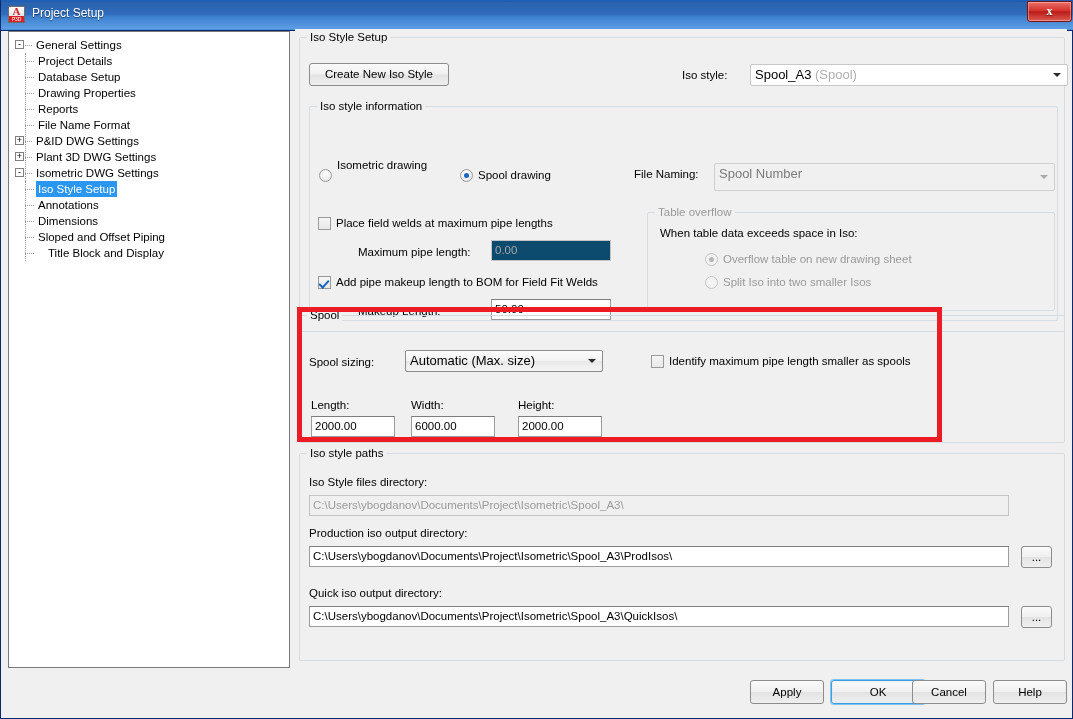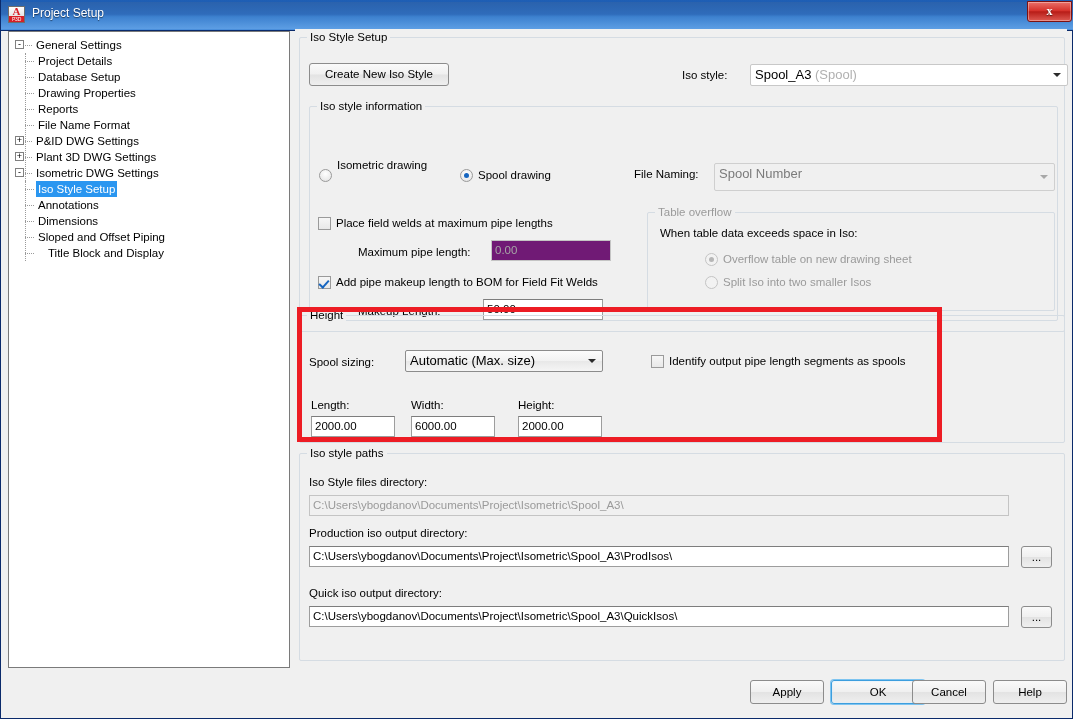--- a/index.html
+++ b/index.html
@@ -181,21 +181,21 @@
     white-space: nowrap;
     overflow: hidden;
     cursor: text;
   }
   .textbox.readonly {
     background: #f0f0f0;
     color: #9a9a9a;
     border-color: #c4c4c4;
   }
   .textbox.disabled {
-    background: #701a75;
+    background: #0c4a6e;
     color: #a6a6a6;
     border-color: #c4c4c4;
   }
 
   .combo {
     position: absolute;
     background: linear-gradient(to bottom, #fcfcfc 0%, #f2f2f2 50%, #e8e8e8 51%, #f5f5f5 100%);
     border: 1px solid #8c8c8c;
     border-radius: 2px;
     box-sizing: border-box;
@@ -400,47 +400,47 @@
         <div class="checkbox" style="left:8px; top:110px;"></div>
         <span class="lbl" style="left:26px; top:110px;">Place field welds at maximum pipe lengths</span>
 
         <span class="lbl" style="left:48px; top:139px;">Maximum pipe length:</span>
         <div class="textbox disabled" style="left:181px; top:133px; width:120px; height:21px; line-height:19px;">0.00</div>
 
         <div class="checkbox checked" style="left:8px; top:169px;"></div>
         <span class="lbl" style="left:26px; top:169px;">Add pipe makeup length to BOM for Field Fit Welds</span>
 
         <span class="lbl" style="left:48px; top:198px;">Makeup Length:</span>
-        <div class="textbox" style="left:173px; top:192px; width:120px; height:21px; line-height:19px;">50.00</div>
+        <div class="textbox" style="left:181px; top:192px; width:120px; height:21px; line-height:19px;">50.00</div>
 
         <div class="groupbox disabled" style="left:337px; top:105px; width:408px; height:99px;">
           <span class="gb-title">Table overflow</span>
 
           <span class="lbl" style="left:12px; top:14px;">When table data exceeds space in Iso:</span>
 
           <div class="radio disabled checked" style="left:57px; top:40px;"></div>
           <span class="lbl dim" style="left:75px; top:40px;">Overflow table on new drawing sheet</span>
 
           <div class="radio disabled" style="left:57px; top:63px;"></div>
           <span class="lbl dim" style="left:75px; top:63px;">Split Iso into two smaller Isos</span>
         </div>
       </div>
     </div>
 
     <div class="groupbox" style="left:4px; top:286px; width:766px; height:128px;">
-      <span class="gb-title">Height</span>
+      <span class="gb-title">Spool</span>
 
       <span class="lbl" style="left:9px; top:40px;">Spool sizing:</span>
       <div class="combo" style="left:105px; top:34px; width:198px; height:22px; line-height:20px;">
         <span>Automatic (Max. size)</span>
         <span class="arrow"></span>
       </div>
 
       <div class="checkbox" style="left:351px; top:39px;"></div>
-      <span class="lbl" style="left:369px; top:39px;">Identify output pipe length segments as spools</span>
+      <span class="lbl" style="left:369px; top:39px;">Identify maximum pipe length smaller as spools</span>
 
       <span class="lbl" style="left:11px; top:83px;">Length:</span>
       <div class="textbox" style="left:11px; top:100px; width:84px; height:21px;">2000.00</div>
 
       <span class="lbl" style="left:111px; top:83px;">Width:</span>
       <div class="textbox" style="left:111px; top:100px; width:84px; height:21px;">6000.00</div>
 
       <span class="lbl" style="left:218px; top:83px;">Height:</span>
       <div class="textbox" style="left:218px; top:100px; width:84px; height:21px;">2000.00</div>
     </div>

